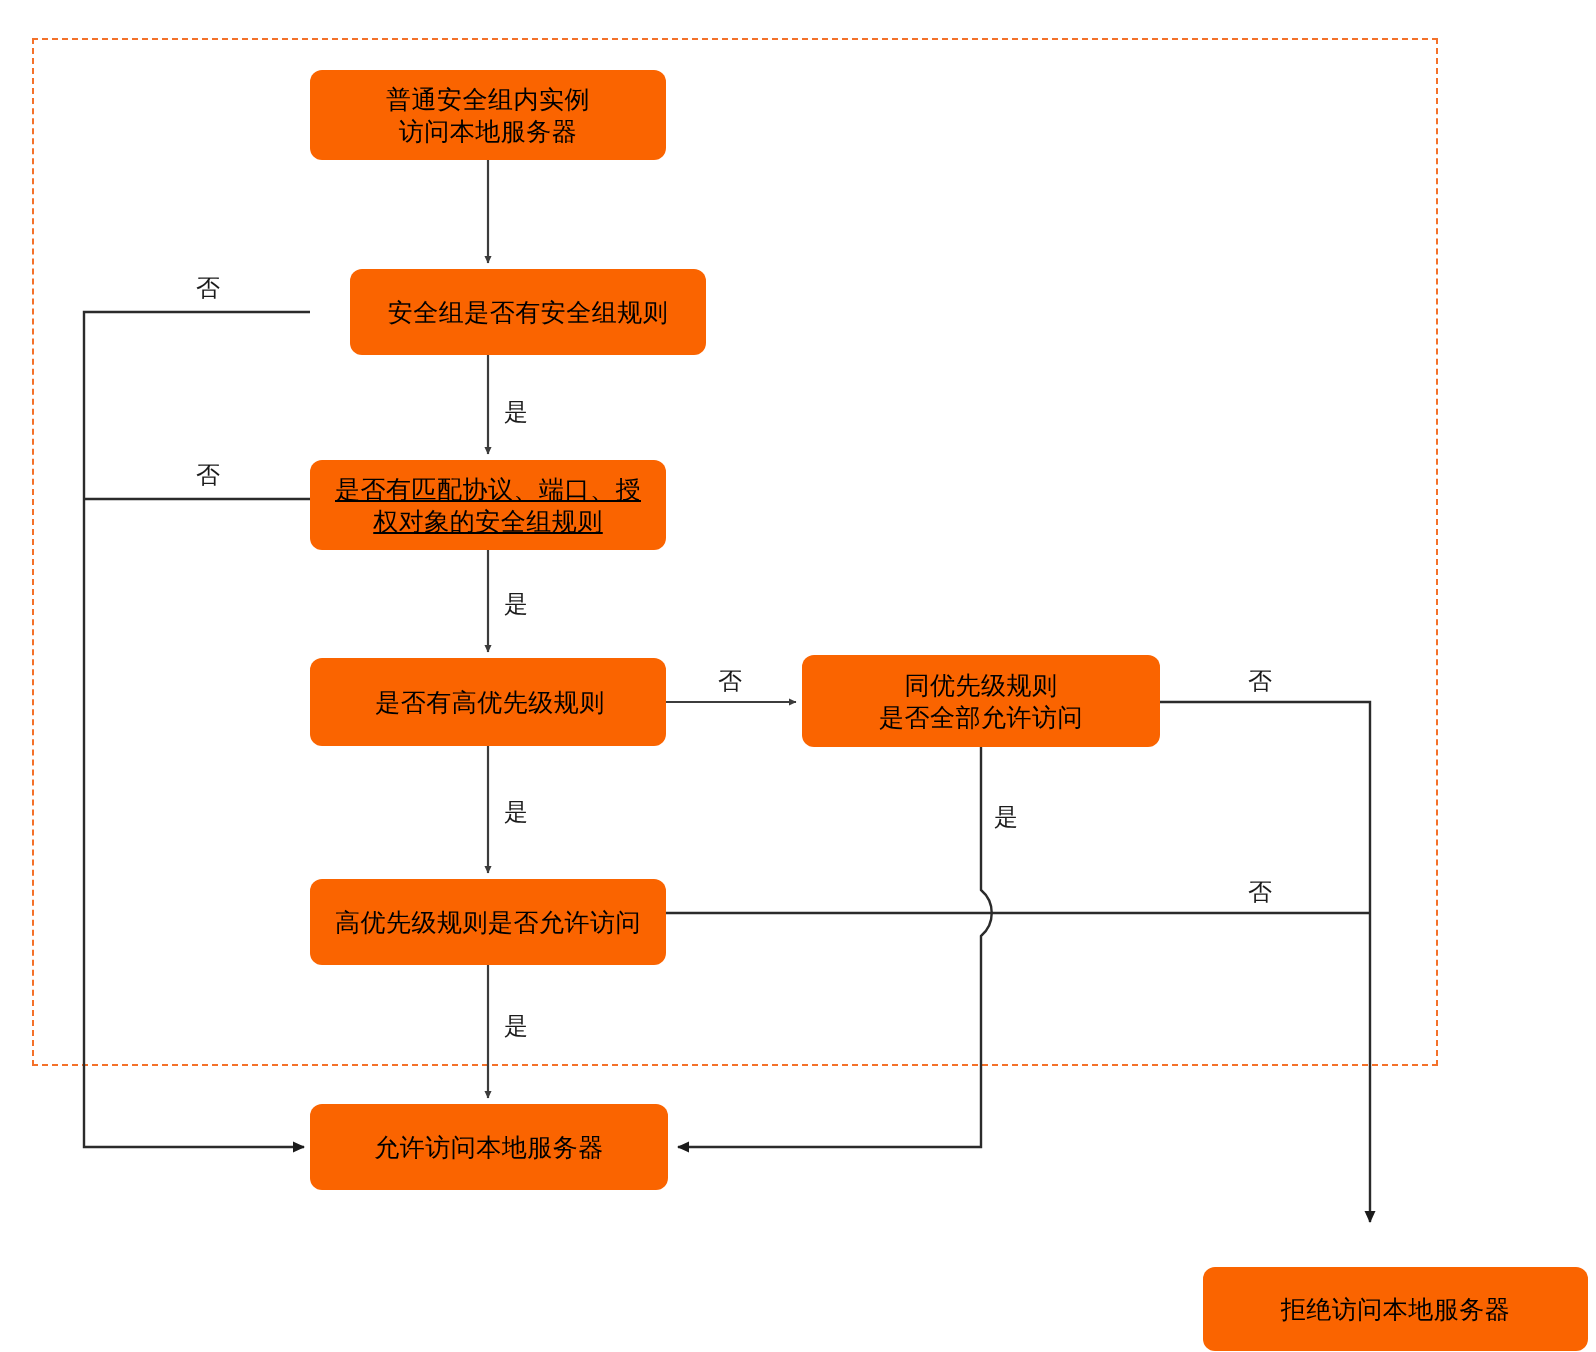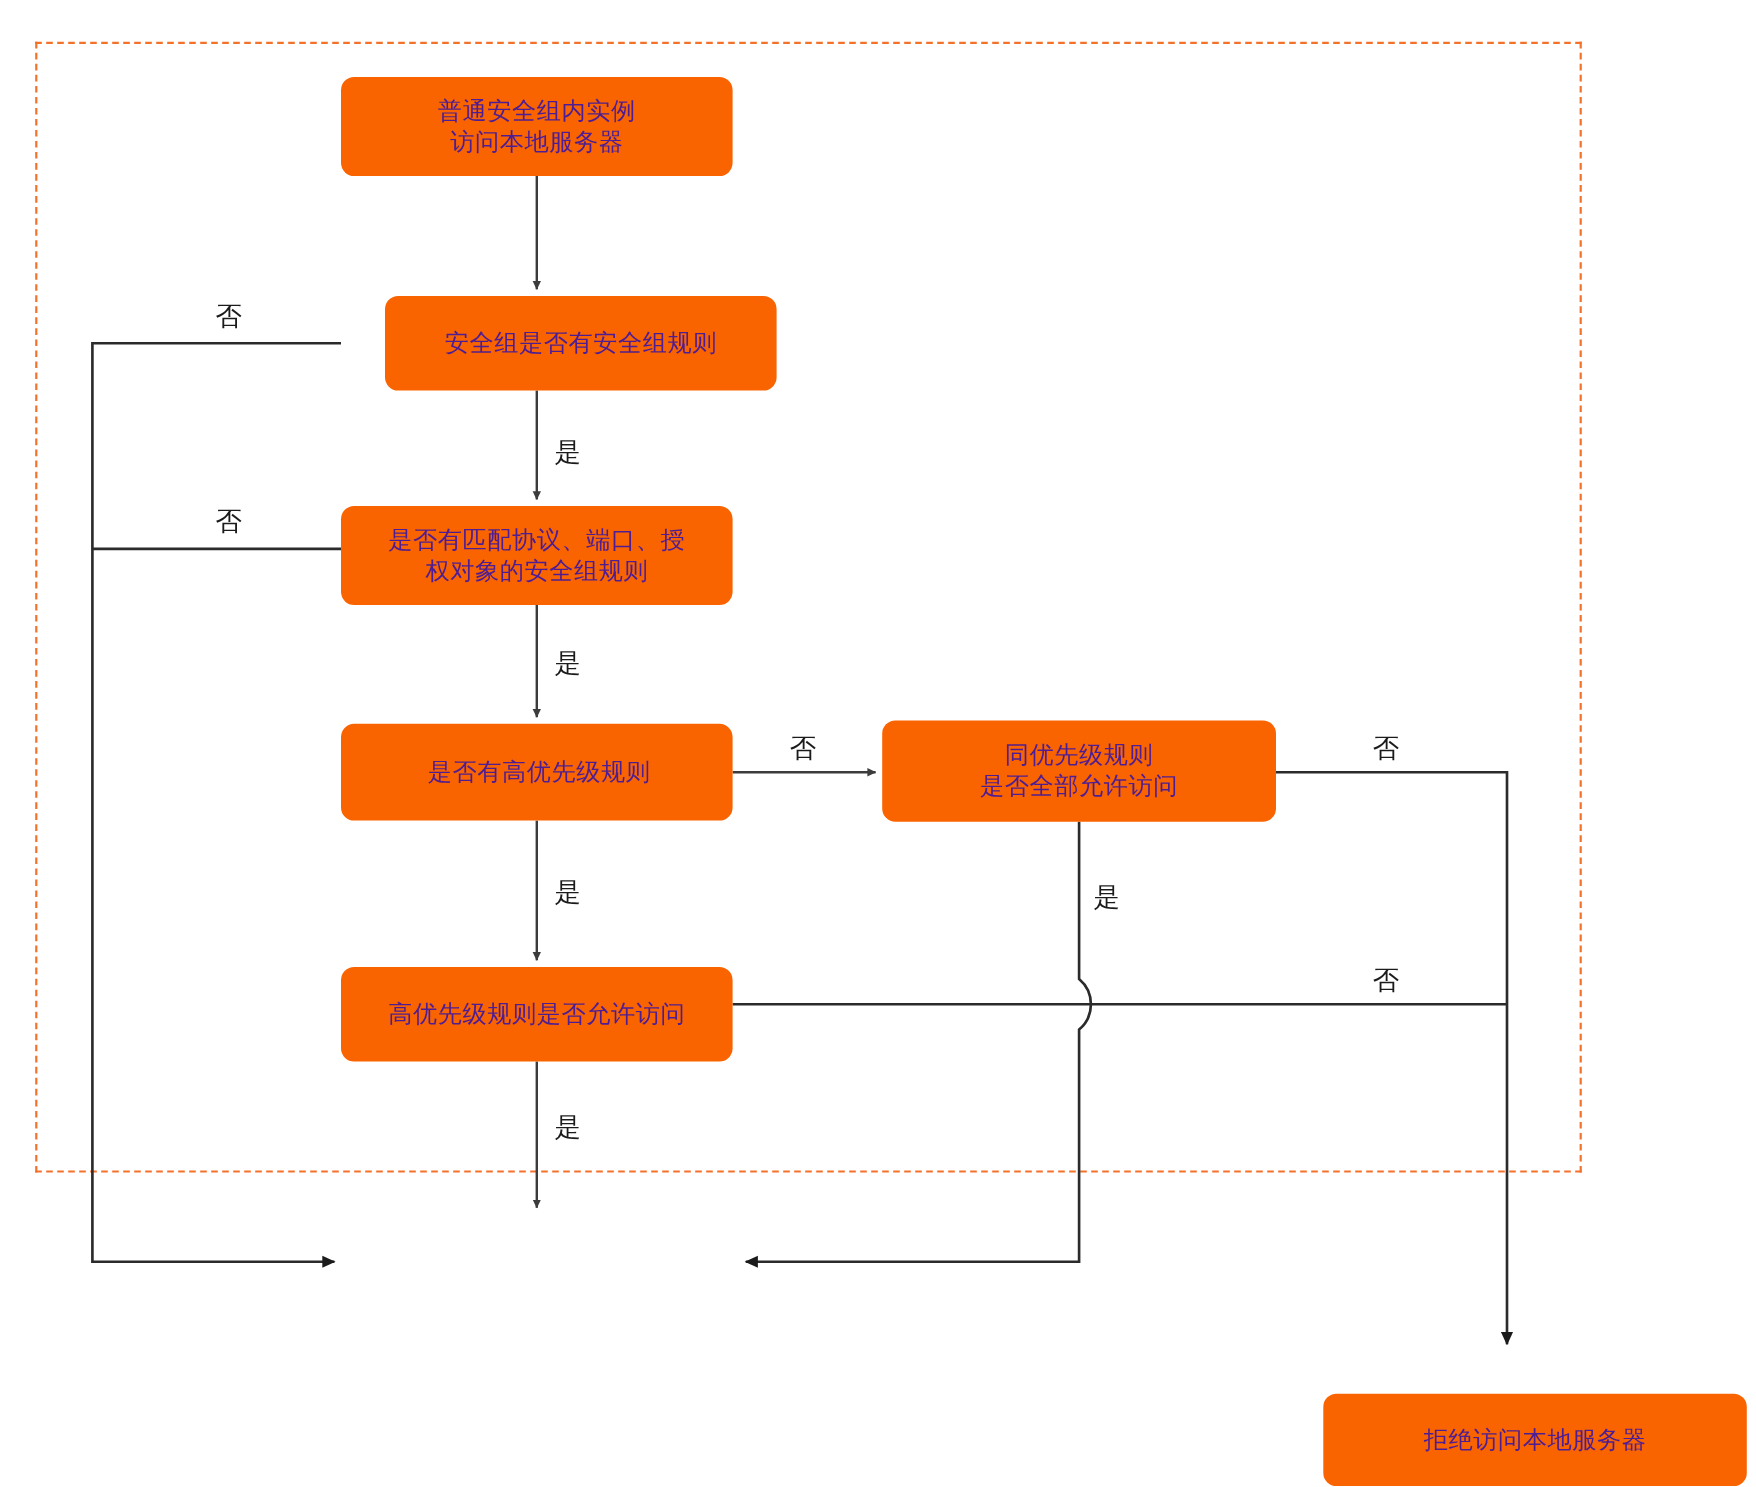--- a/index.html
+++ b/index.html
@@ -22,26 +22,26 @@
     left: 0;
     top: 0;
     width: 1596px;
     height: 1352px;
   }
   .node {
     position: absolute;
     box-sizing: border-box;
     background: #fa6400;
     border-radius: 12px;
-    color: #4c1d95;
+    color: #000000;
     display: flex;
     align-items: center;
     justify-content: center;
     text-align: center;
-    font-size: 22px;
+    font-size: 25px;
     line-height: 1.28;
     letter-spacing: 0.5px;
     white-space: pre-line;
     padding: 4px 10px;
     user-select: none;
   }
   .edge-label {
     position: absolute;
     font-size: 24px;
     color: #1b1b1b;
@@ -107,30 +107,31 @@
 
       <path d="M981,747 L981,890 A30,30 0 0 1 981,936 L981,1147 L678,1147" marker-end="url(#arrowThick)"></path>
     </g>
   </svg>
 
   <div class="node" style="left:310px; top:70px; width:356px; height:90px;">普通安全组内实例
 访问本地服务器</div>
 
   <div class="node" style="left:310px; top:269px; width:356px; height:86px;margin-left:40px;">安全组是否有安全组规则</div>
 
-  <div class="node" style="left:310px; top:460px; width:356px; height:90px;">是否有匹配协议、端口、授
+  <div class="node" style="left:310px; top:460px; width:356px; height:90px;text-decoration:underline;">是否有匹配协议、端口、授
 权对象的安全组规则</div>
 
   <div class="node" style="left:310px; top:658px; width:356px; height:88px;padding-left:14px;">是否有高优先级规则</div>
 
   <div class="node" style="left:802px; top:655px; width:358px; height:92px;">同优先级规则
 是否全部允许访问</div>
 
   <div class="node" style="left:310px; top:879px; width:356px; height:86px;">高优先级规则是否允许访问</div>
 
+  <div class="node" style="left:310px; top:1104px; width:358px; height:86px;">允许访问本地服务器</div>
 
   <div class="node" style="left:1203px; top:1267px; width:385px; height:84px;">拒绝访问本地服务器</div>
 
   <div class="edge-label" style="left:196px; top:276px;">否</div>
 
   <div class="edge-label" style="left:504px; top:400px;">是</div>
 
   <div class="edge-label" style="left:196px; top:463px;">否</div>
 
   <div class="edge-label" style="left:504px; top:592px;">是</div>

